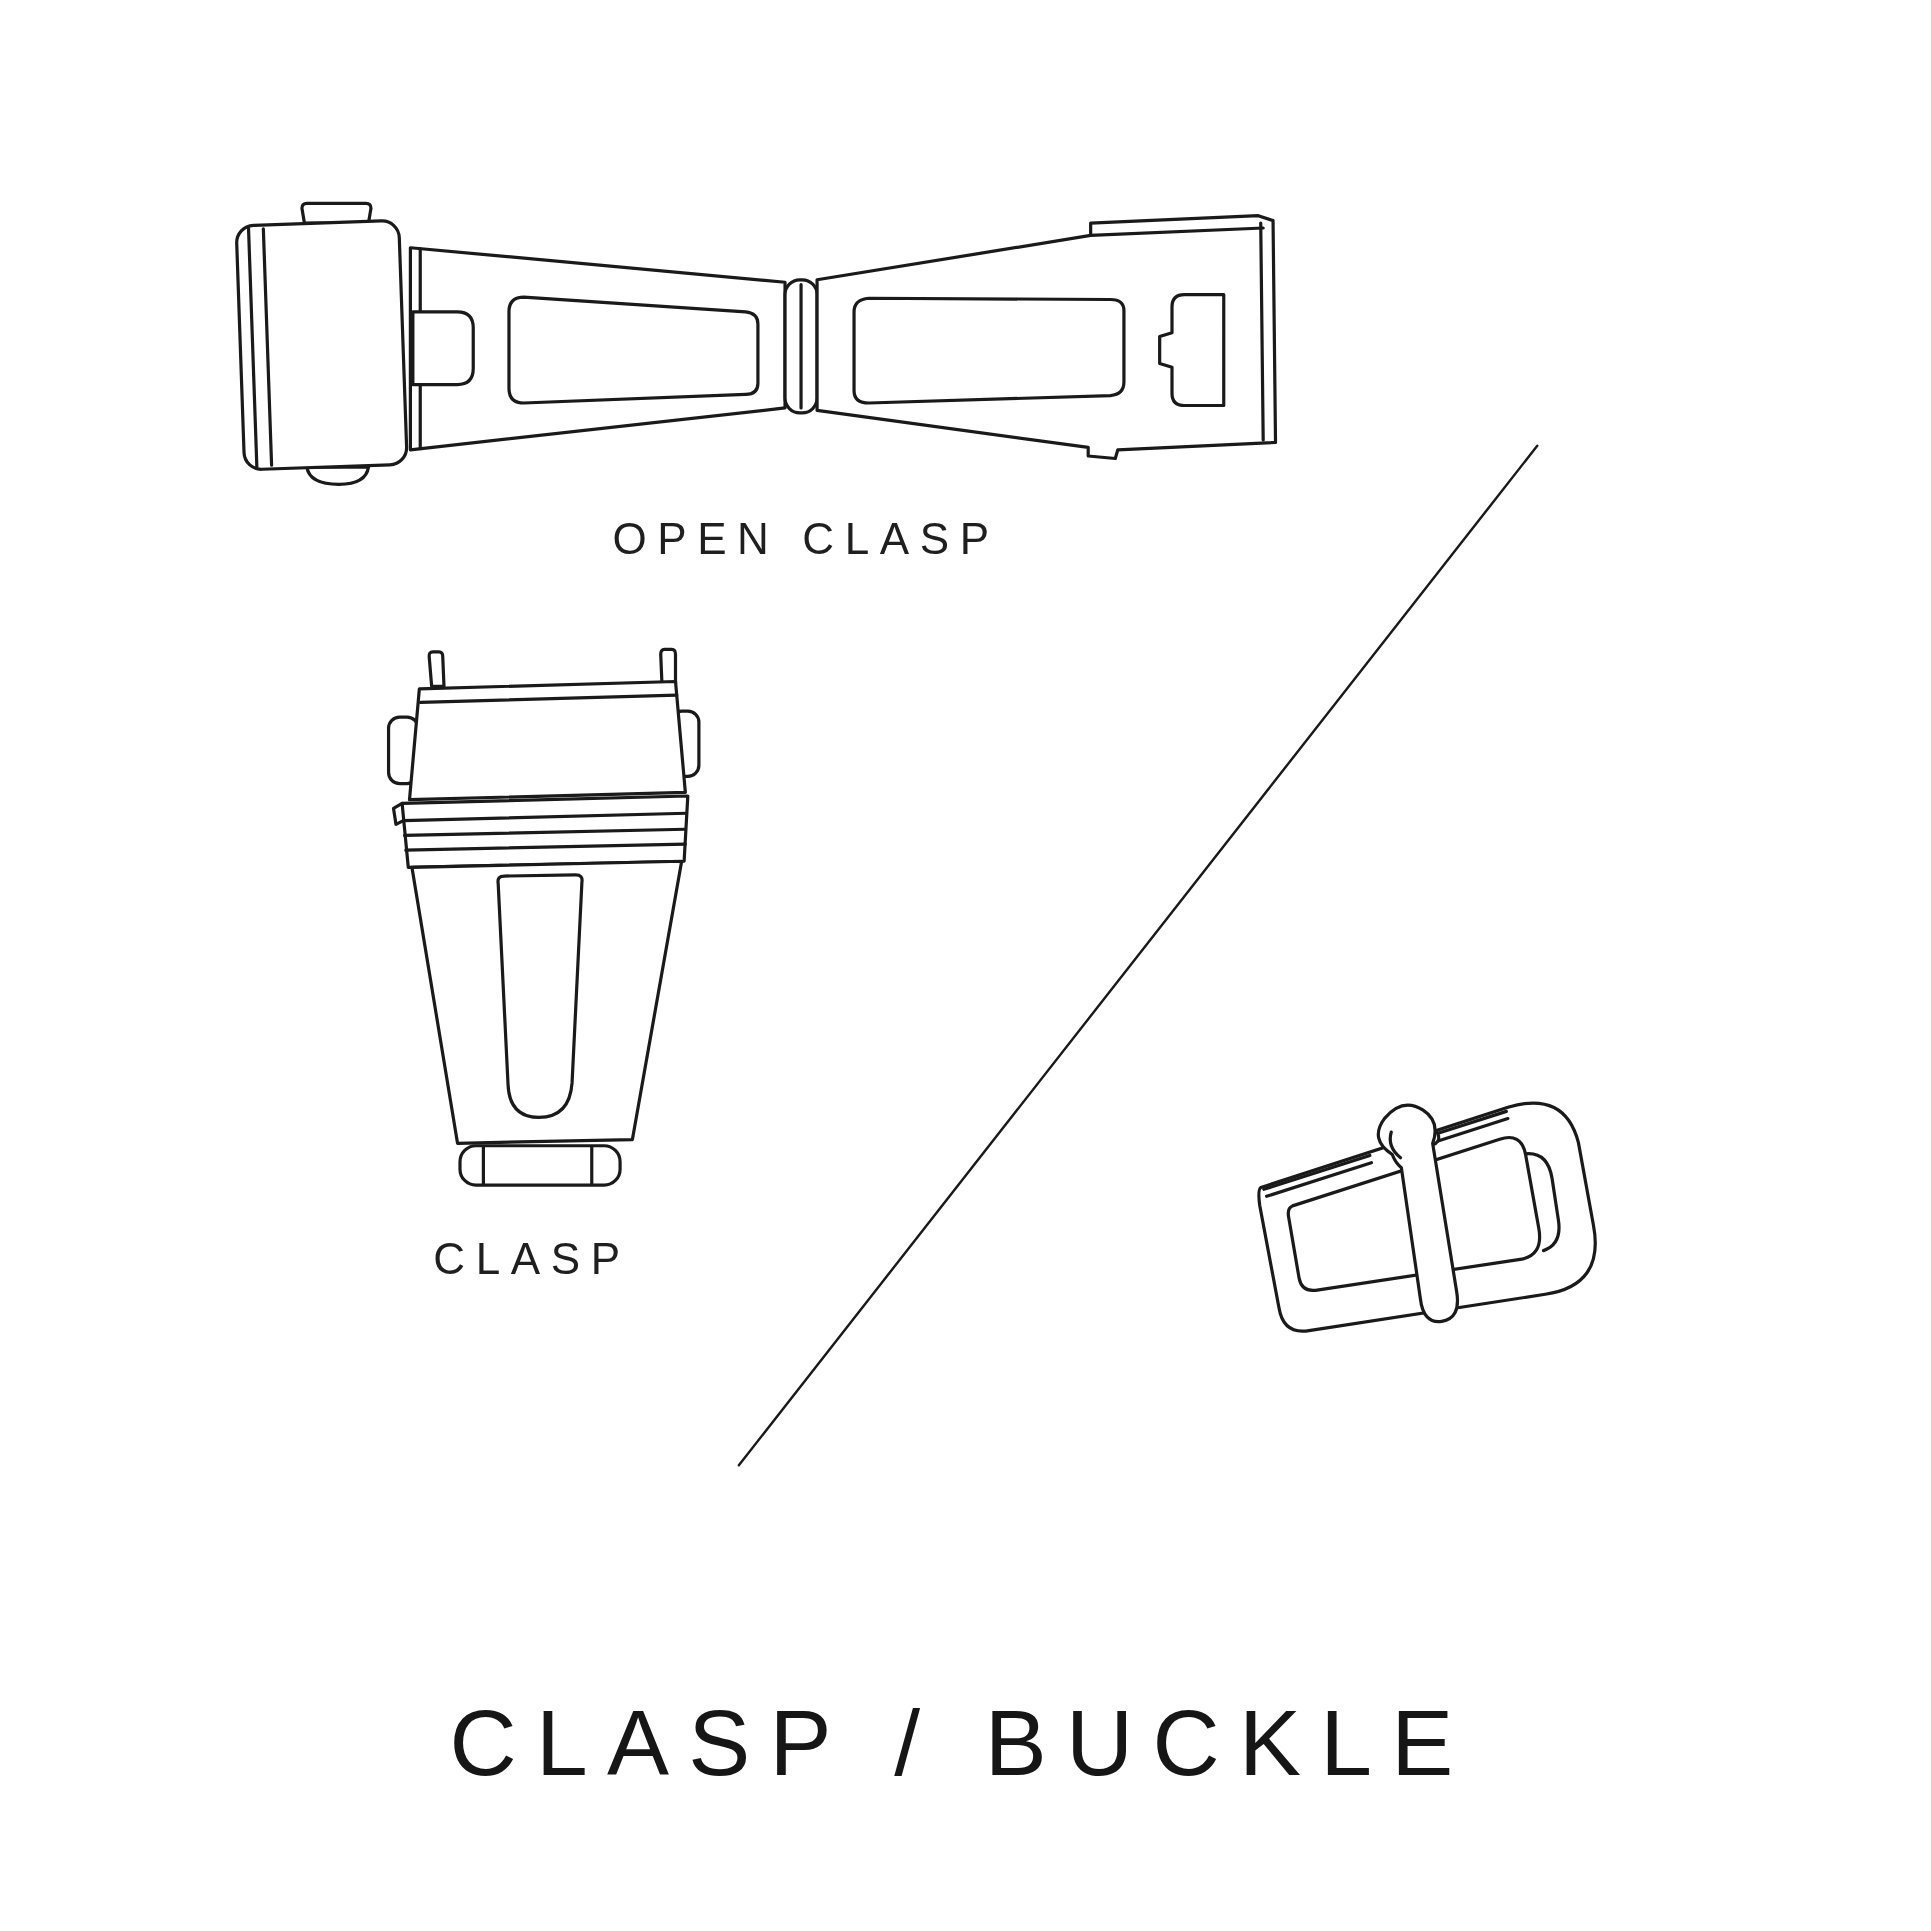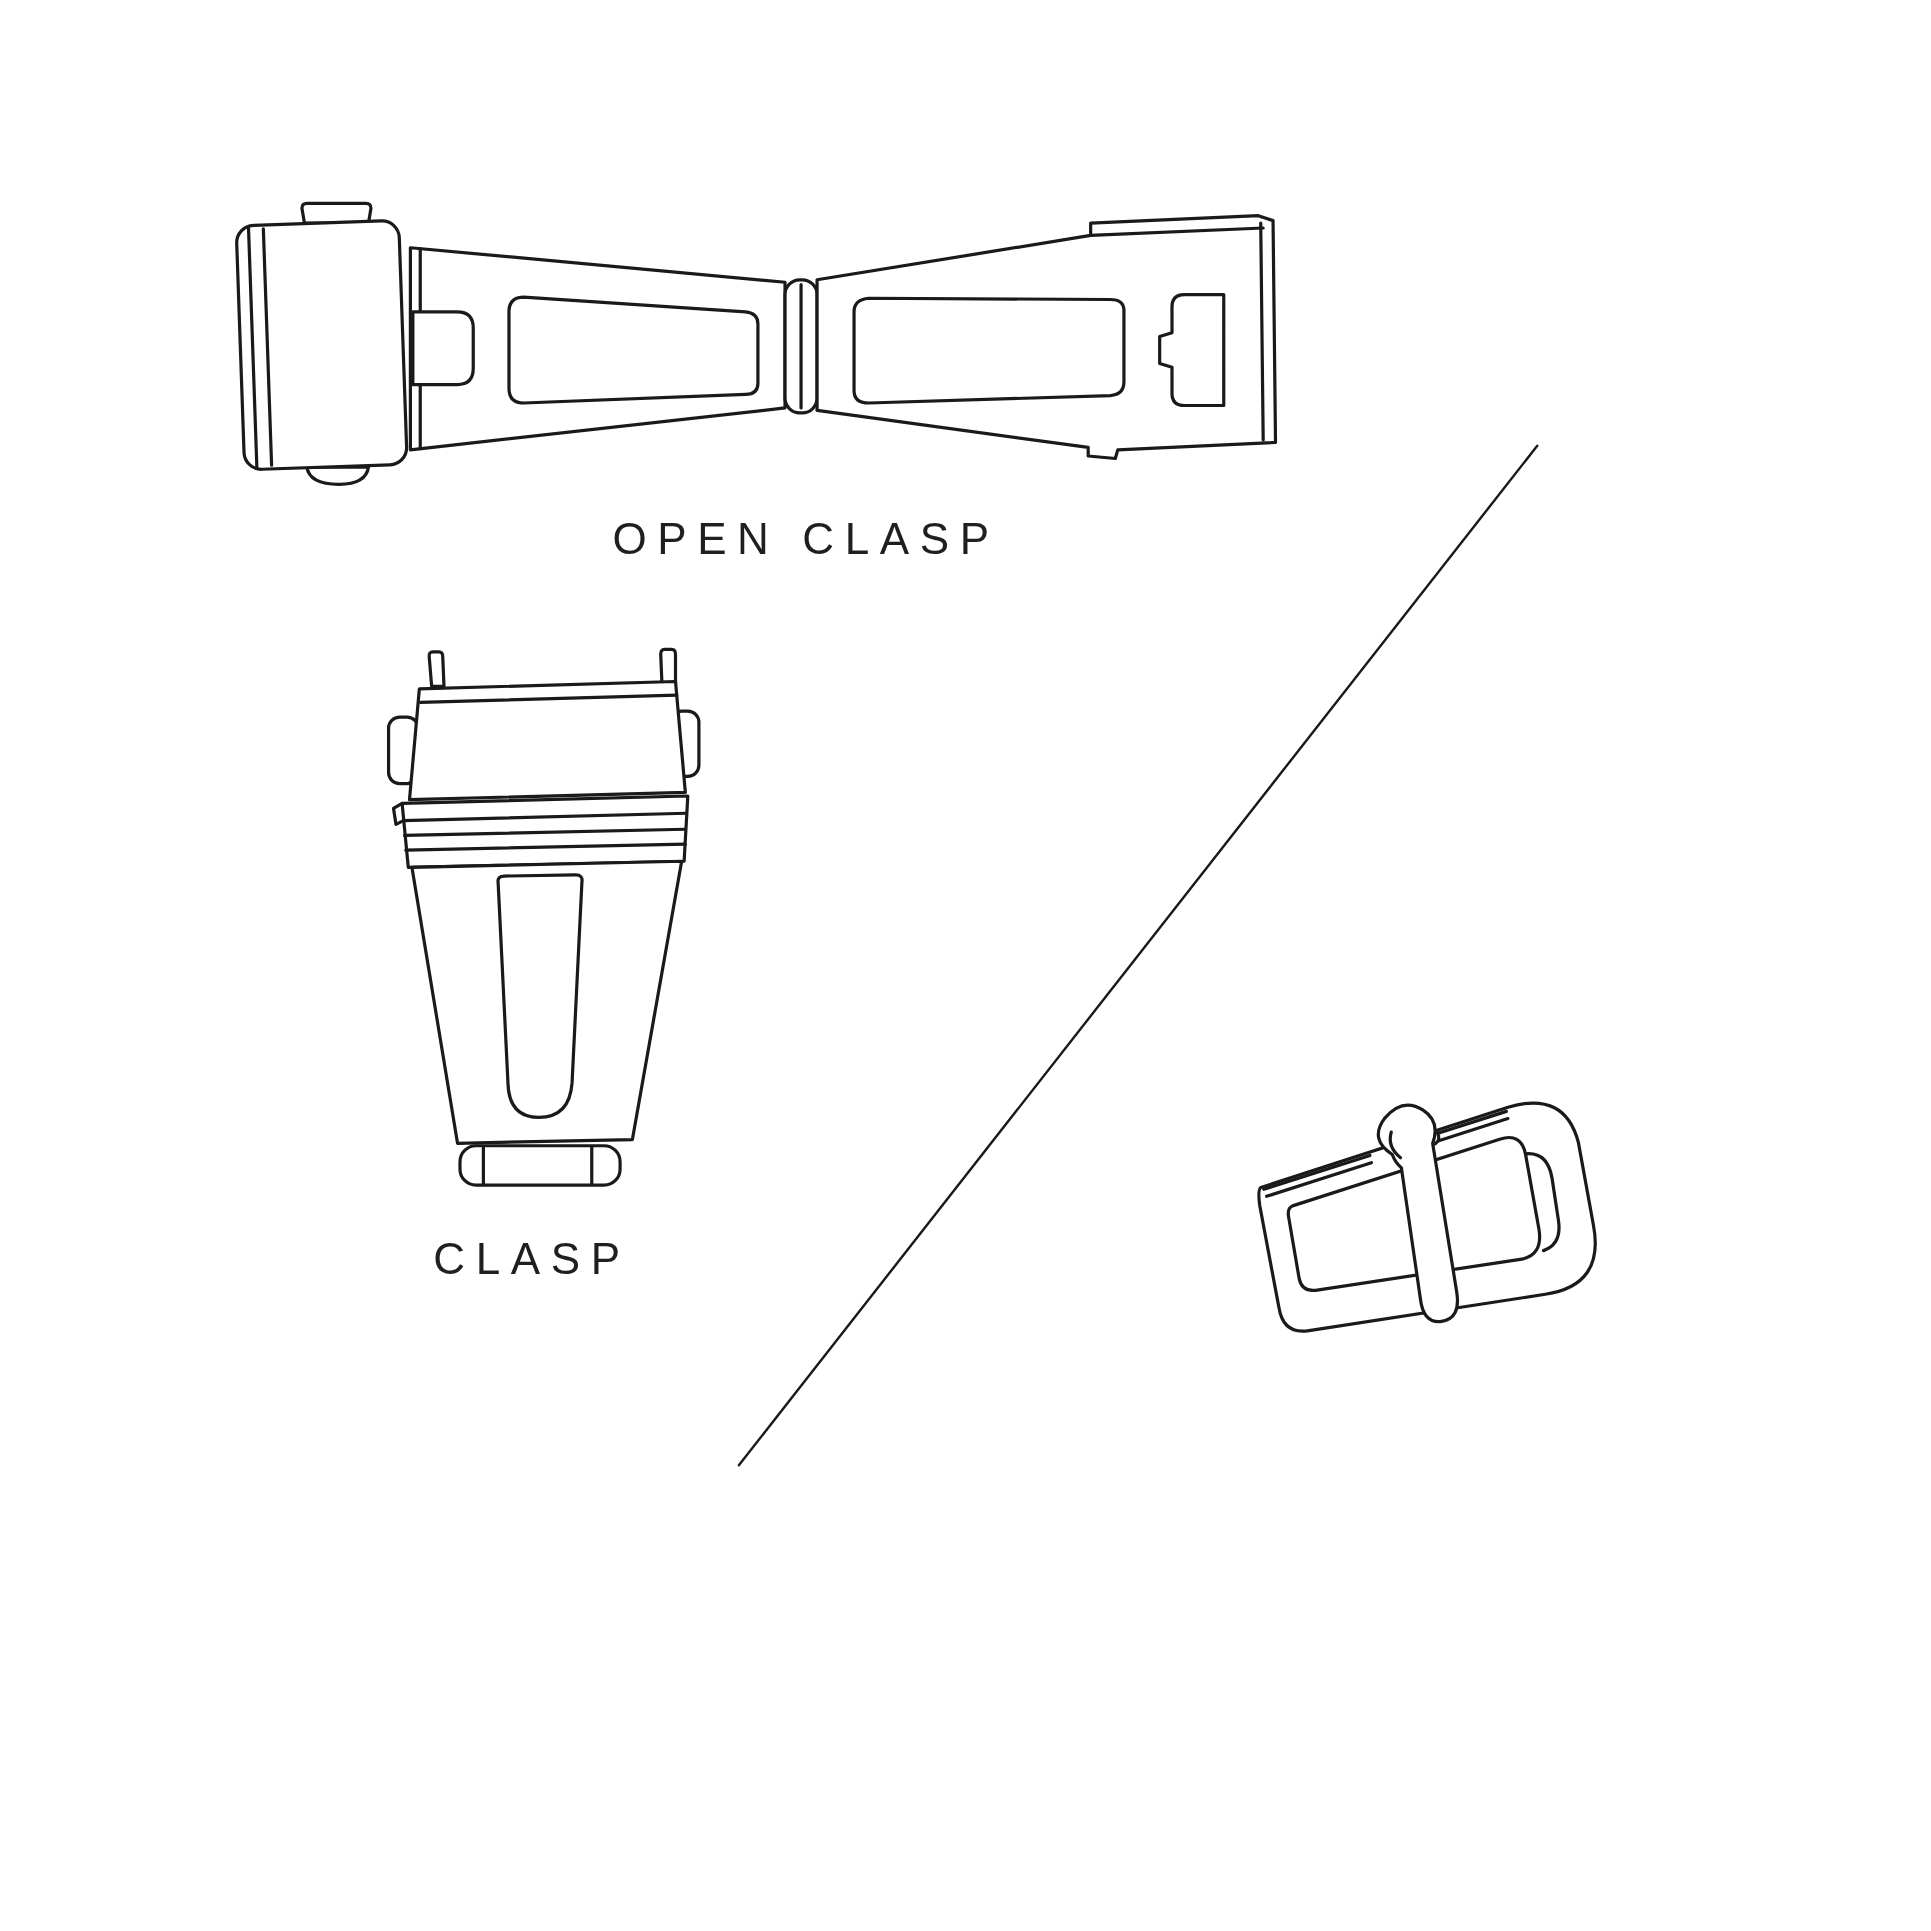--- a/index.html
+++ b/index.html
@@ -125,15 +125,16 @@
       <path d="M 43 74 L 132 65"></path>
       <path d="M 188 53 L 248 47"></path>
       <path d="M 188 59 L 248 53"></path>
       <circle class="f" cx="184" cy="55" r="6"></circle>
 
       <path class="f" d="M 150 62 Q 134 46 150 32 Q 168 18 182 32 Q 194 44 184 60 L 178 182 Q 177 204 161 203 Q 146 202 148 181 L 155 74 Q 151 69 150 62 Z"></path>
       <path d="M 156 66 Q 147 55 153 44"></path>
     </g>
   </svg>
 
+  <div class="title" style="left:961px; top:1690px;">CLASP / BUCKLE</div>
 
 </div>
 
 
 </body></html>

